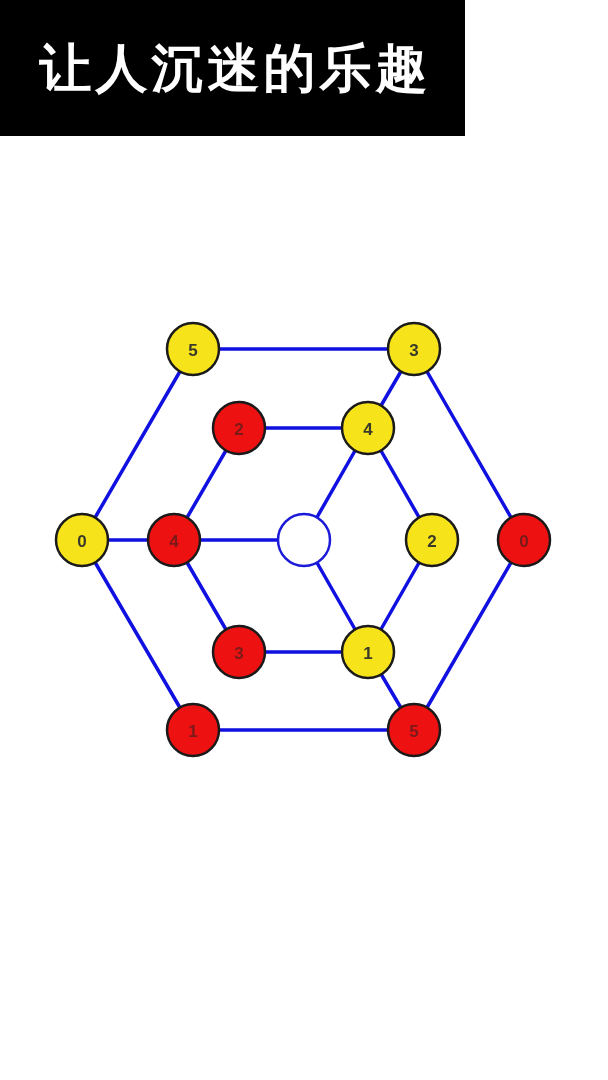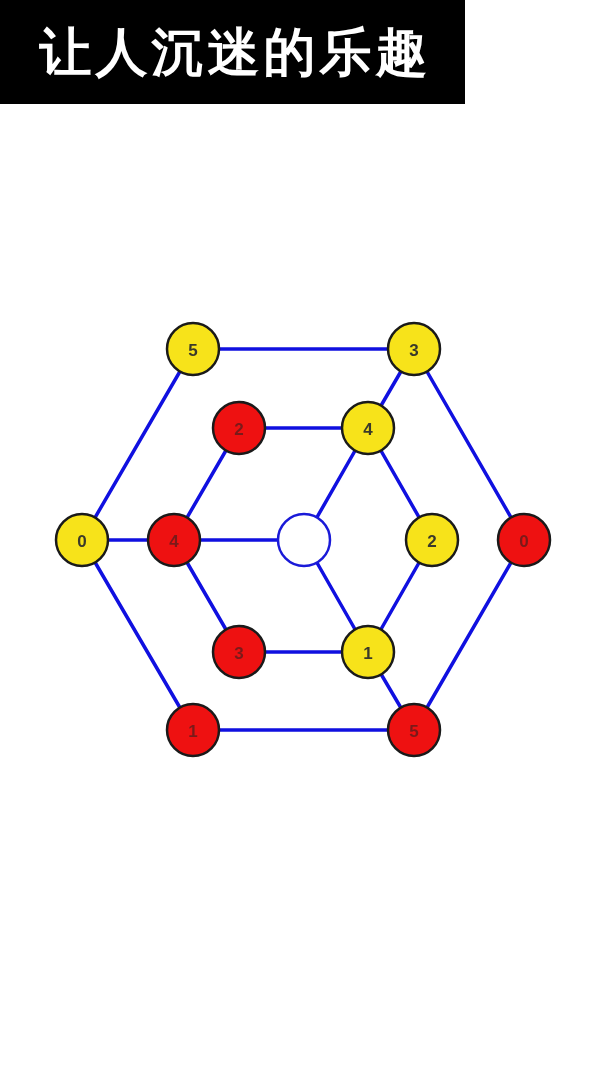--- a/index.html
+++ b/index.html
@@ -12,21 +12,21 @@
       height: 1080px;
       position: relative;
       overflow: hidden;
       font-family: "DejaVu Sans", sans-serif;
     }
     .title-banner {
       position: absolute;
       left: 0;
       top: 0;
       width: 465px;
-      height: 104px;
+      height: 136px;
       background: #000000;
       display: flex;
       align-items: center;
       justify-content: center;
     }
     .title-text {
       color: #ffffff;
       font-family: "DejaVu Sans", sans-serif;
       font-weight: bold;
       font-size: 52px;

